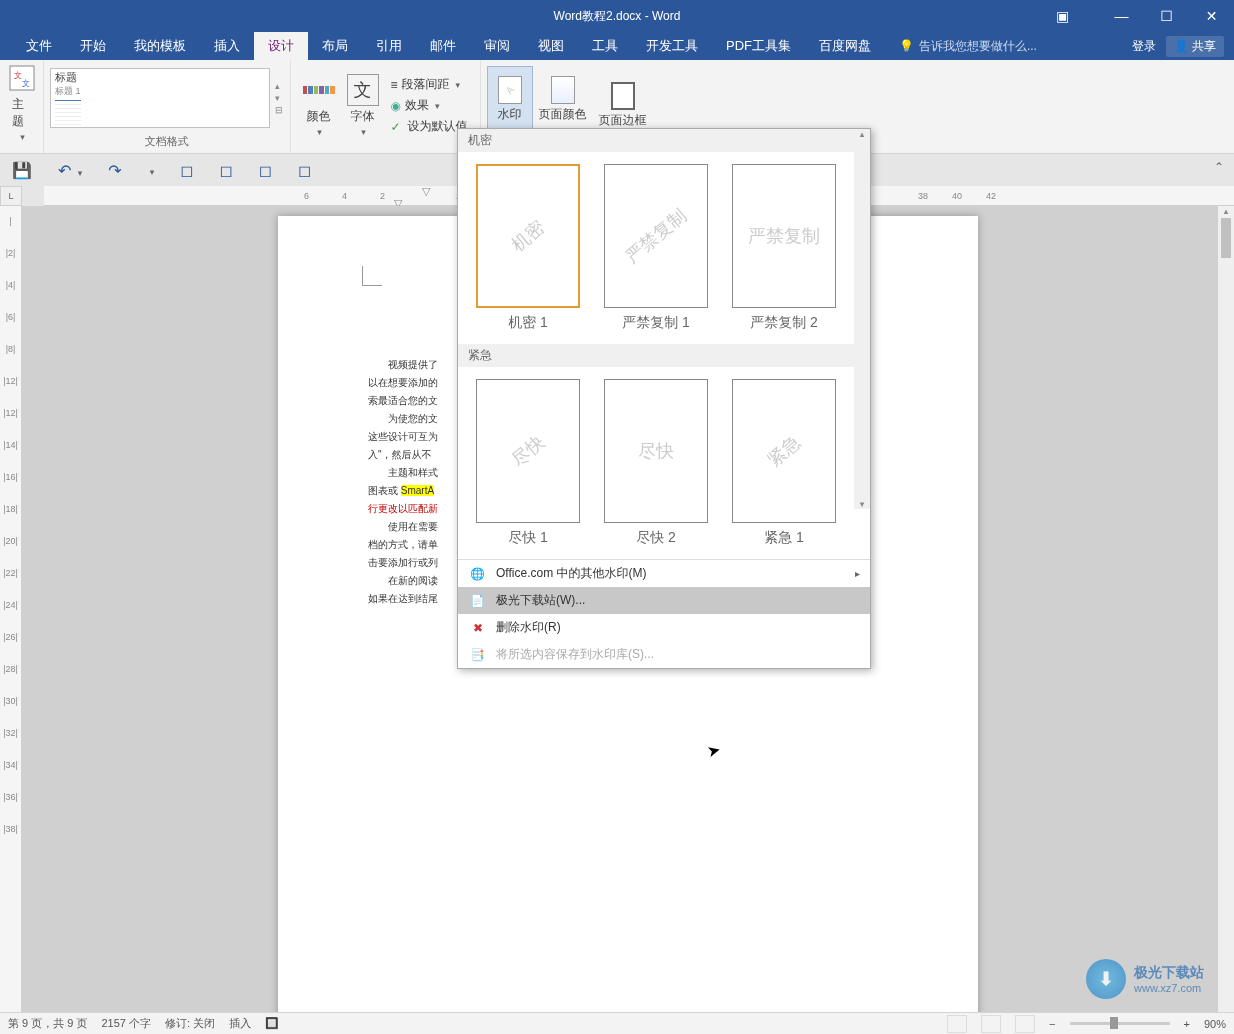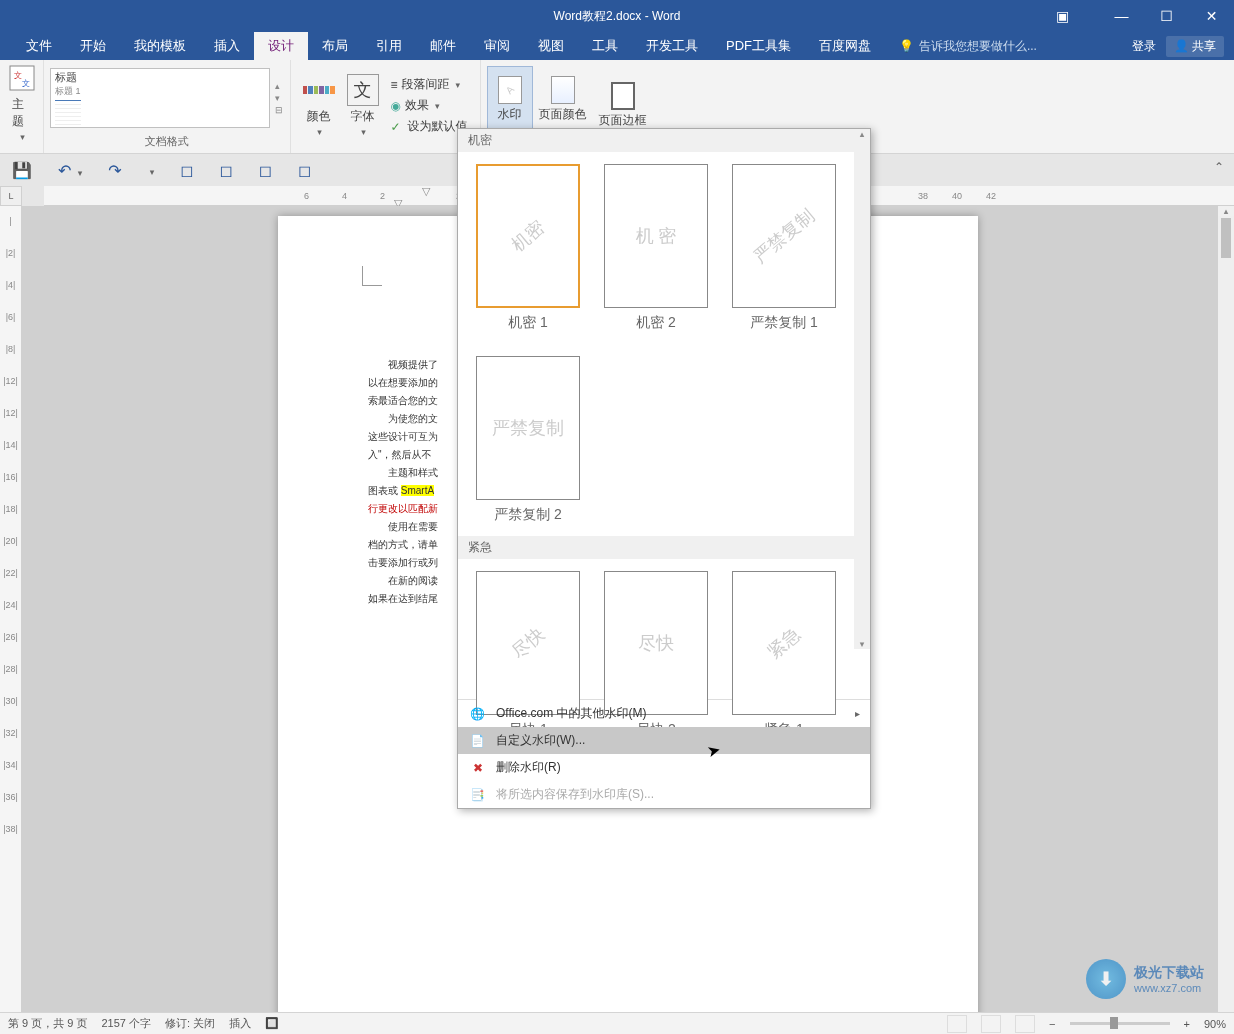--- a/index.html
+++ b/index.html
@@ -313,26 +313,20 @@
     <div class="panel-header">机密</div>
     <div class="panel-gallery">
       <div class="wm-item">
         <div class="wm-thumb selected">
             <span class="wm-text-diag">机密</span>
           </div>
         <span class="wm-label">机密 1</span>
       </div>
       <div class="wm-item">
         <div class="wm-thumb">
-            <span class="wm-text-h">机 密</span>
-          </div>
-        <span class="wm-label">机密 2</span>
-      </div>
-      <div class="wm-item">
-        <div class="wm-thumb">
             <span class="wm-text-diag">严禁复制</span>
           </div>
         <span class="wm-label">严禁复制 1</span>
       </div>
       <div class="wm-item">
         <div class="wm-thumb">
             <span class="wm-text-h">严禁复制</span>
           </div>
         <span class="wm-label">严禁复制 2</span>
       </div>
@@ -364,21 +358,21 @@
     </div>
   </div>
   <div class="panel-menu">
     <div class="panel-menu-item">
       <span class="menu-ico" style="color:#2b579a;">🌐</span>
       <span>Office.com 中的其他水印(M)</span>
       <span class="submenu-arrow">▸</span>
     </div>
     <div class="panel-menu-item hovered">
       <span class="menu-ico">📄</span>
-      <span>自定义水印(W)...</span>
+      <span>极光下载站(W)...</span>
     </div>
     <div class="panel-menu-item">
       <span class="menu-ico" style="color:#c33;">✖</span>
       <span>删除水印(R)</span>
     </div>
     <div class="panel-menu-item disabled">
       <span class="menu-ico">📑</span>
       <span>将所选内容保存到水印库(S)...</span>
     </div>
   </div>

